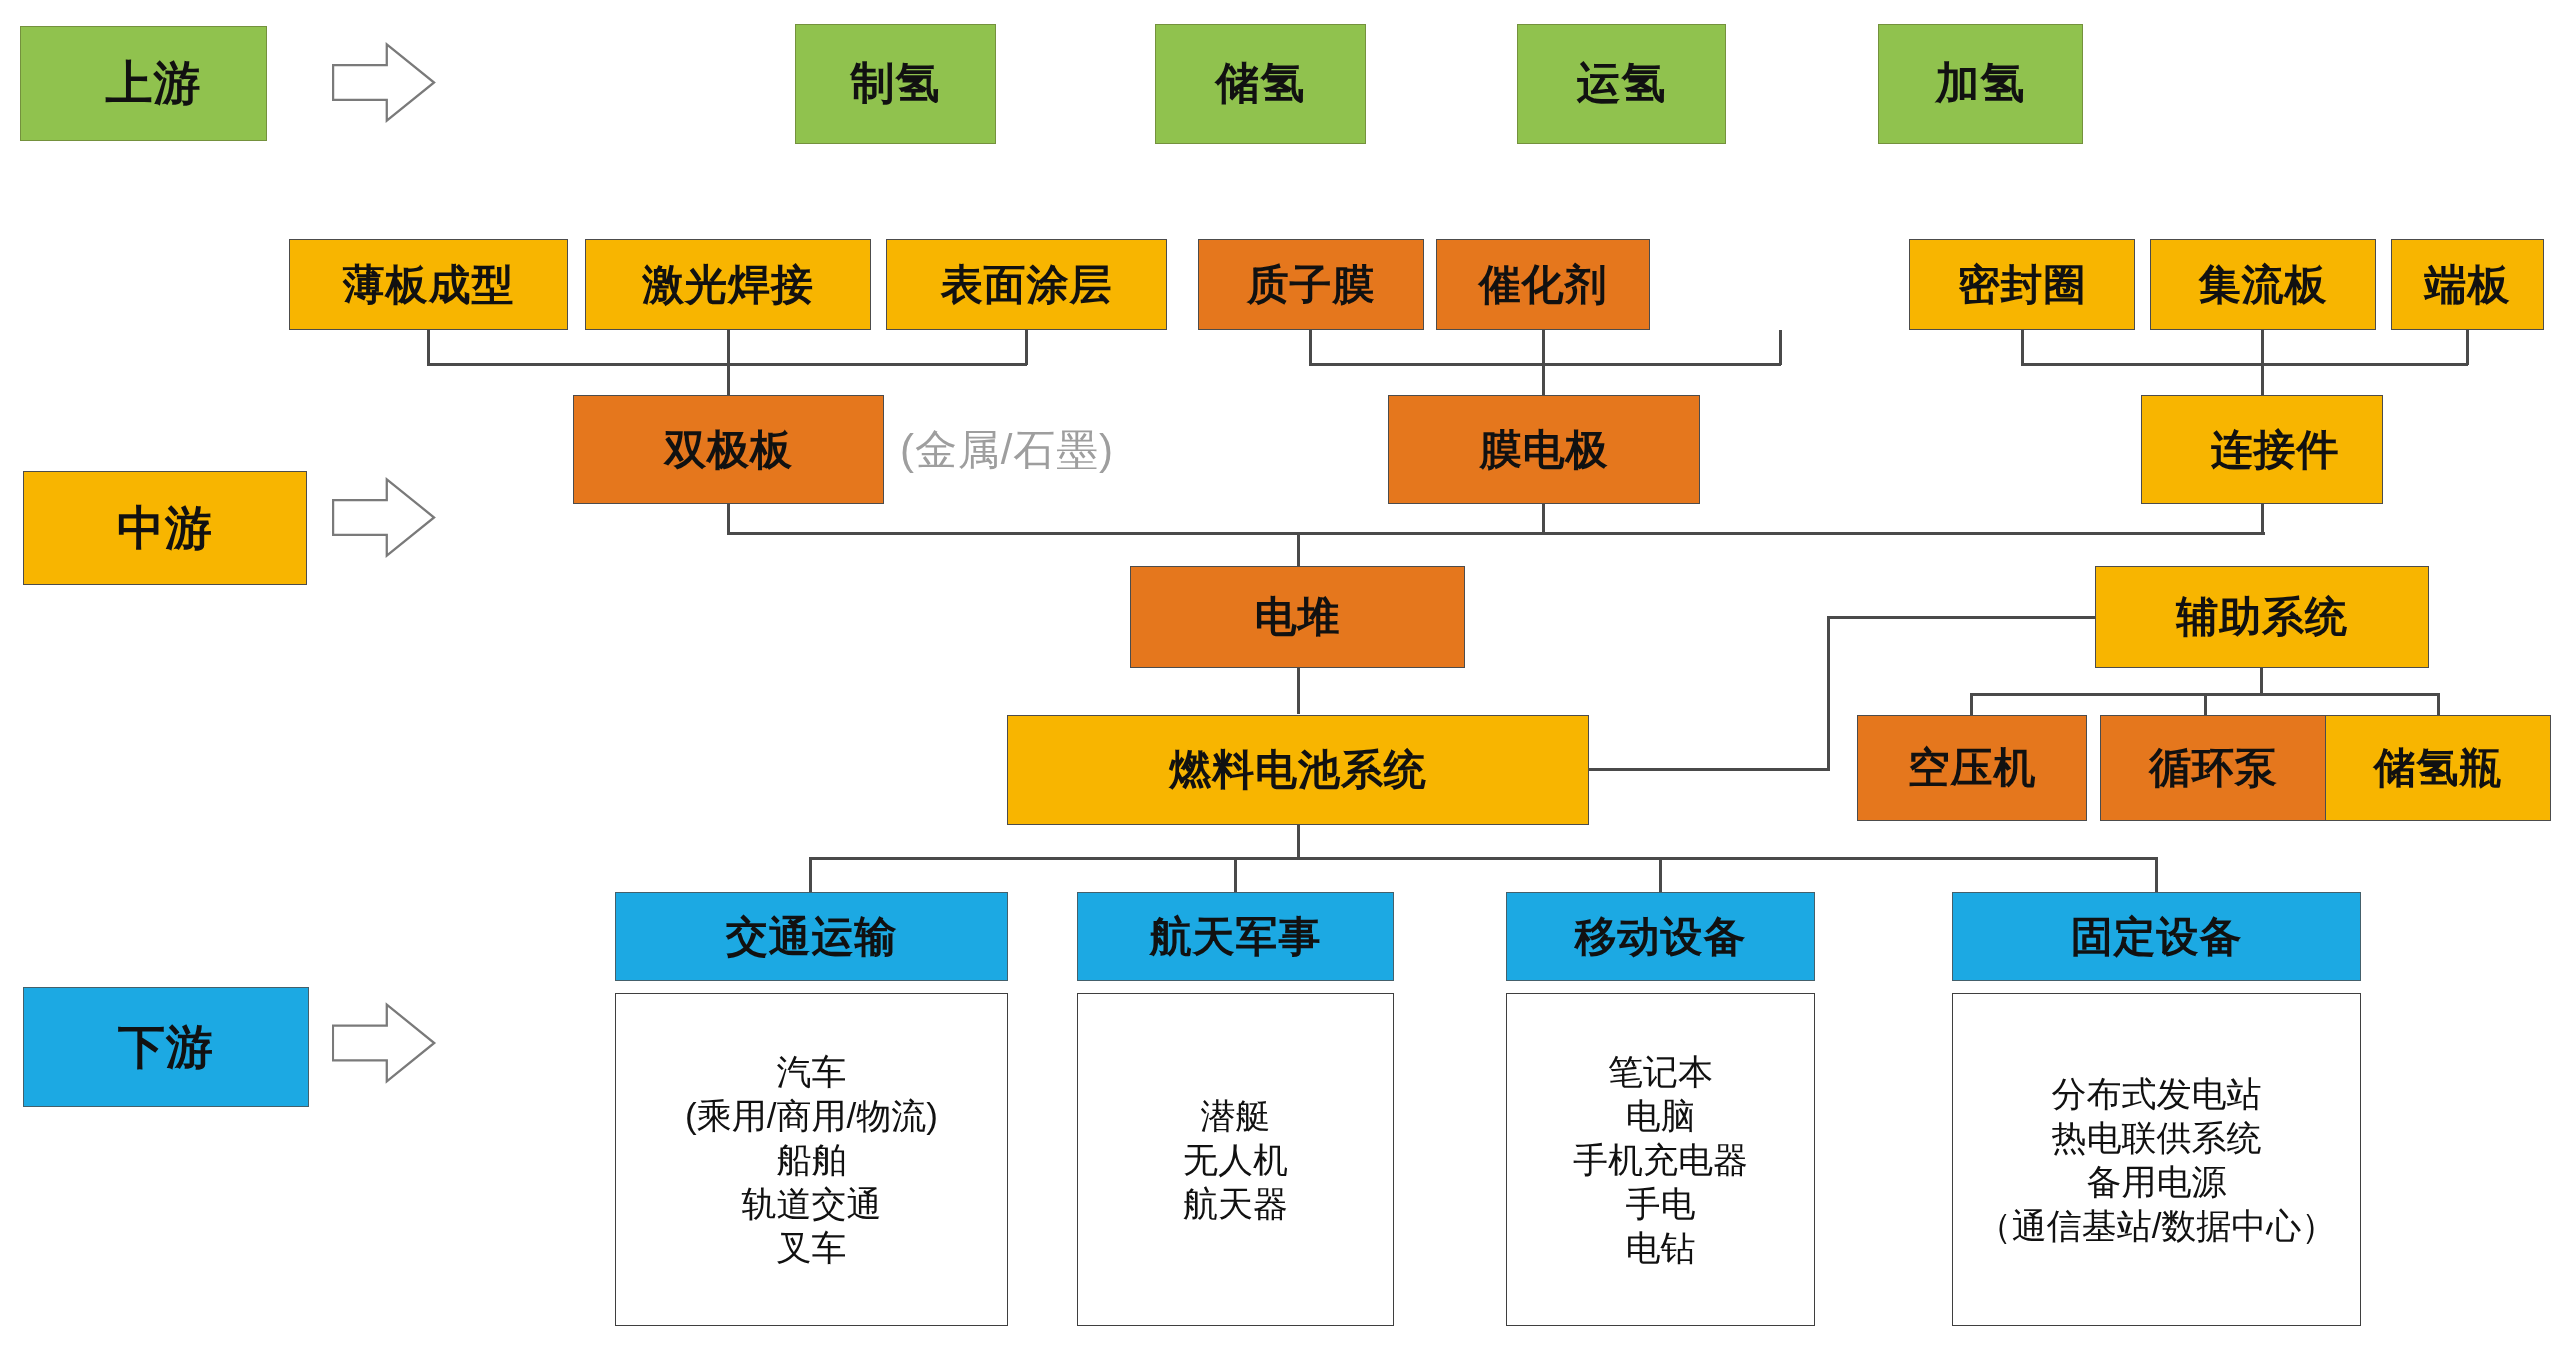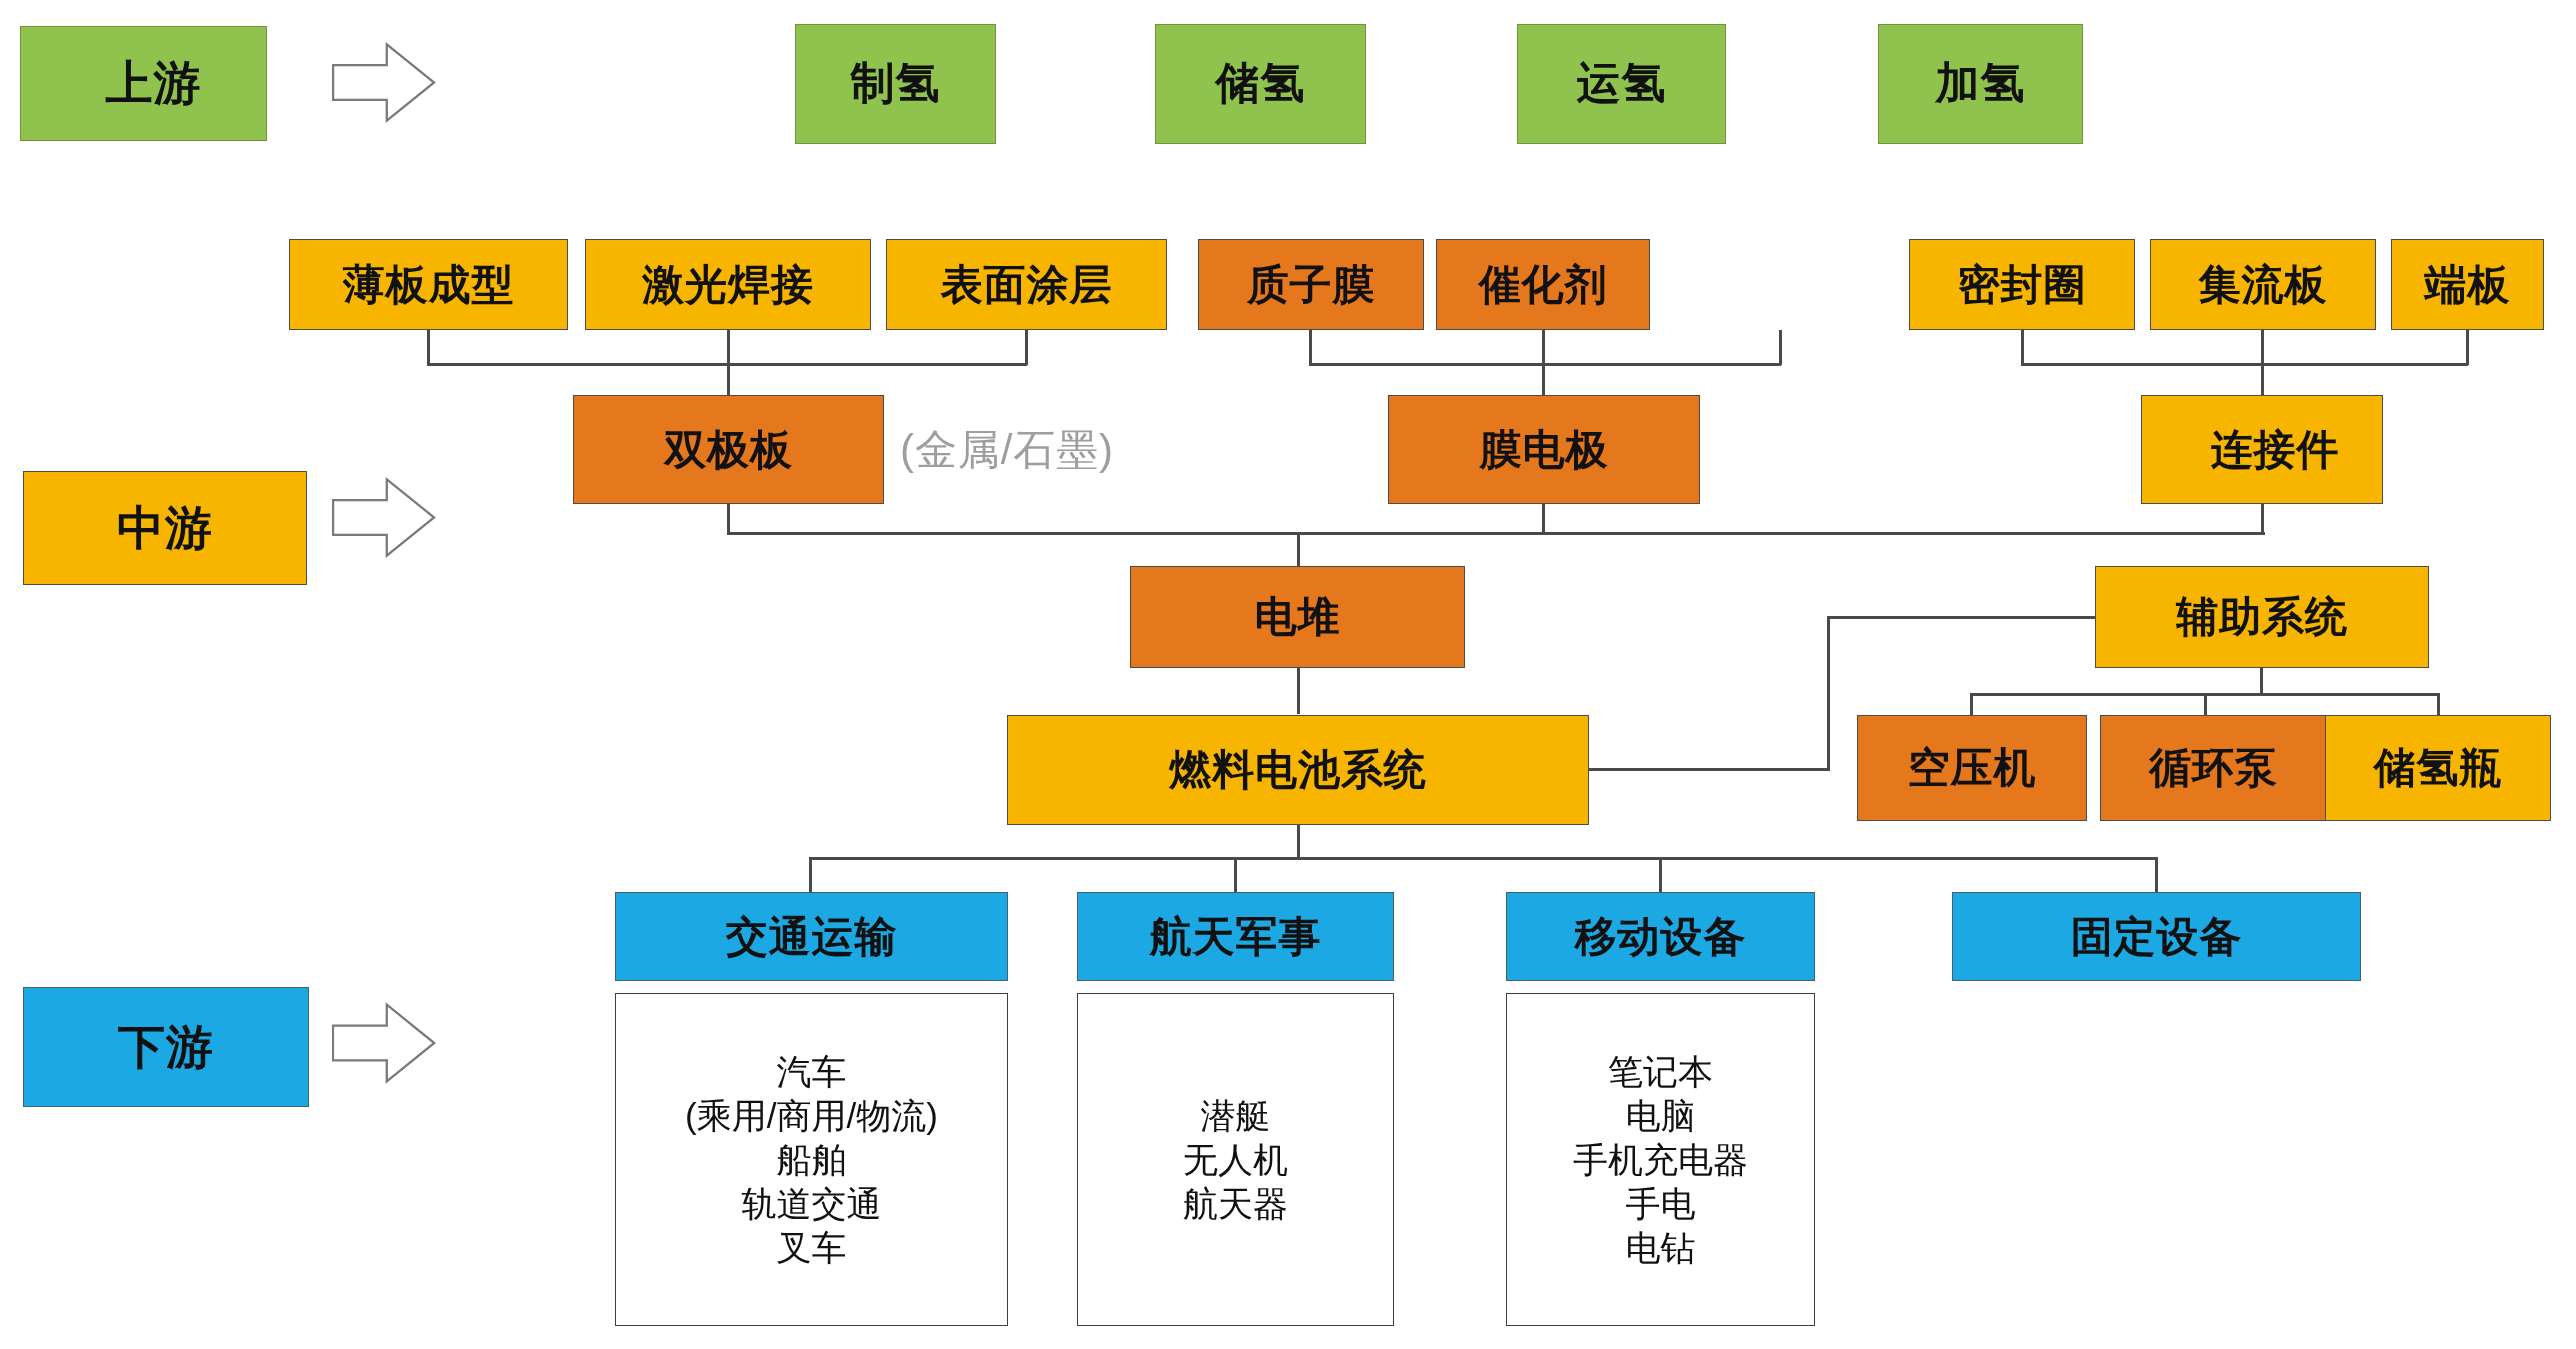--- a/index.html
+++ b/index.html
@@ -93,20 +93,26 @@
     <div>无人机</div>
     <div>航天器</div>
   </div>
   <div class="panel" style="left:1506px;top:993px;width:309px;height:333px;">
     <div>笔记本</div>
     <div>电脑</div>
     <div>手机充电器</div>
     <div>手电</div>
     <div>电钻</div>
   </div>
+  <div class="panel" style="left:1952px;top:993px;width:409px;height:333px;">
+    <div>分布式发电站</div>
+    <div>热电联供系统</div>
+    <div>备用电源</div>
+    <div>（通信基站/数据中心）</div>
+  </div>
 
   <div class="vl" style="left:427px;top:330px;height:35px;"></div>
   <div class="vl" style="left:727px;top:330px;height:65px;"></div>
   <div class="vl" style="left:1025px;top:330px;height:35px;"></div>
   <div class="hl" style="left:427px;top:363px;width:600px;"></div>
 
   <div class="vl" style="left:1309px;top:330px;height:35px;"></div>
   <div class="vl" style="left:1542px;top:330px;height:65px;"></div>
   <div class="vl" style="left:1779px;top:330px;height:35px;"></div>
   <div class="hl" style="left:1309px;top:363px;width:472px;"></div>

